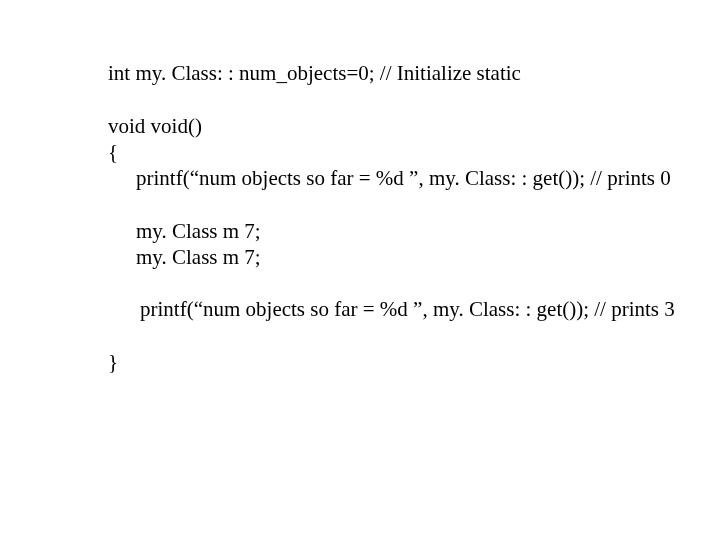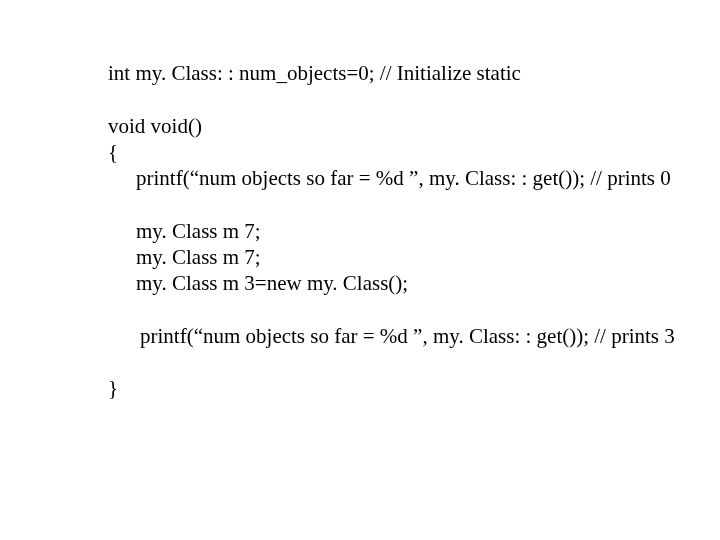--- a/index.html
+++ b/index.html
@@ -33,18 +33,17 @@
 
 <div class="content">
   <div class="line">int my. Class: : num_objects=0; // Initialize static</div>
   <div class="line">&nbsp;</div>
   <div class="line">void void()</div>
   <div class="line">{</div>
   <div class="line indent">printf(“num objects so far = %d ”, my. Class: : get()); // prints 0</div>
   <div class="line">&nbsp;</div>
   <div class="line indent">my. Class m 7;</div>
   <div class="line indent">my. Class m 7;</div>
-  <div class="line indent">my. Class m 3=new my. Class();</div>
   <div class="line">&nbsp;</div>
   <div class="line indent2">printf(“num objects so far = %d ”, my. Class: : get()); // prints 3</div>
   <div class="line">&nbsp;</div>
   <div class="line">}</div>
 </div>
 
 </body></html>

